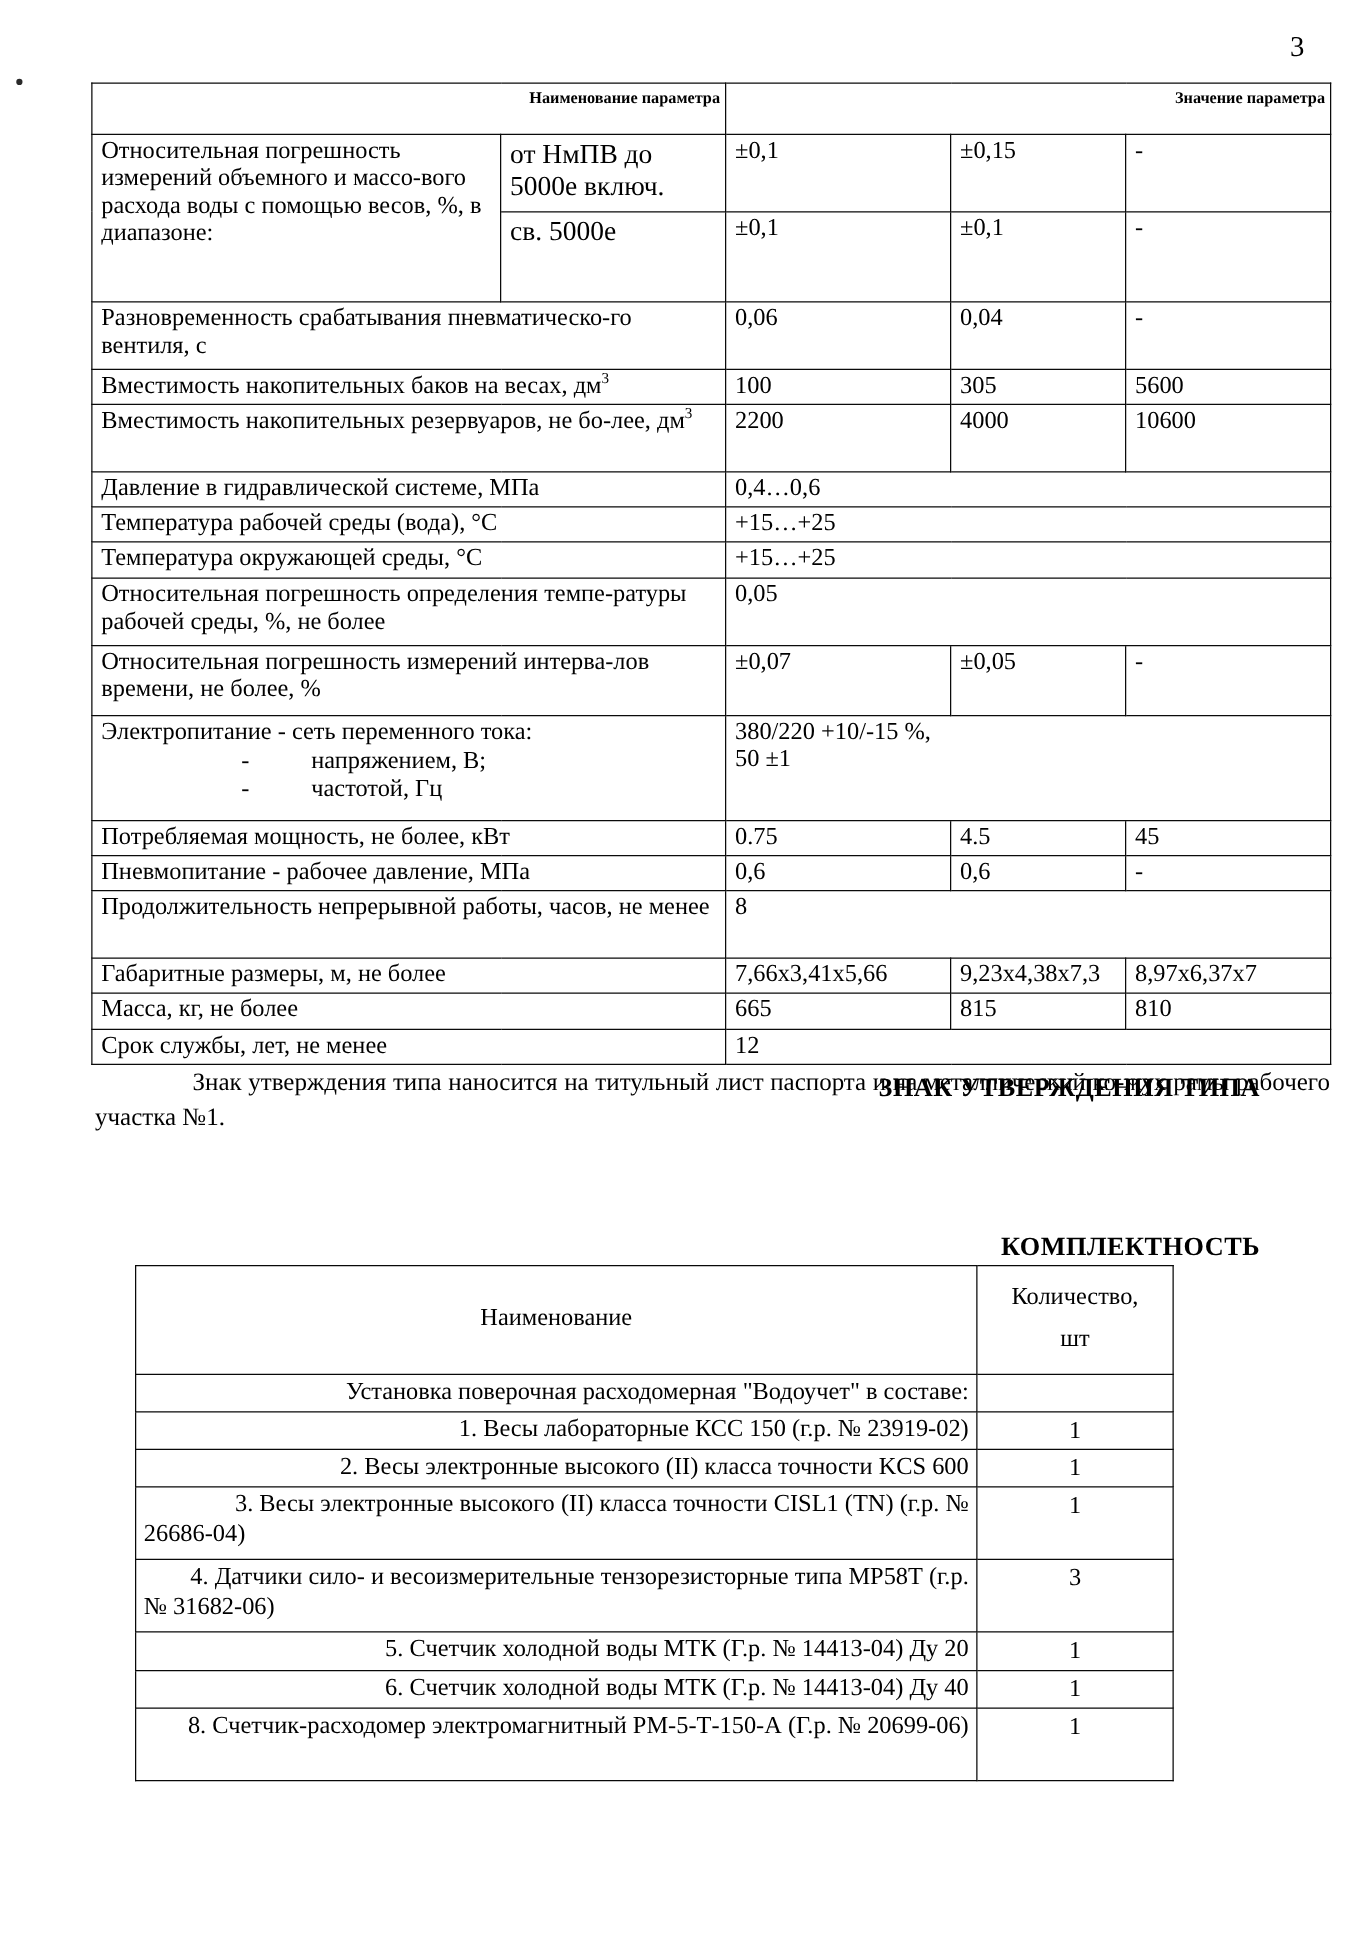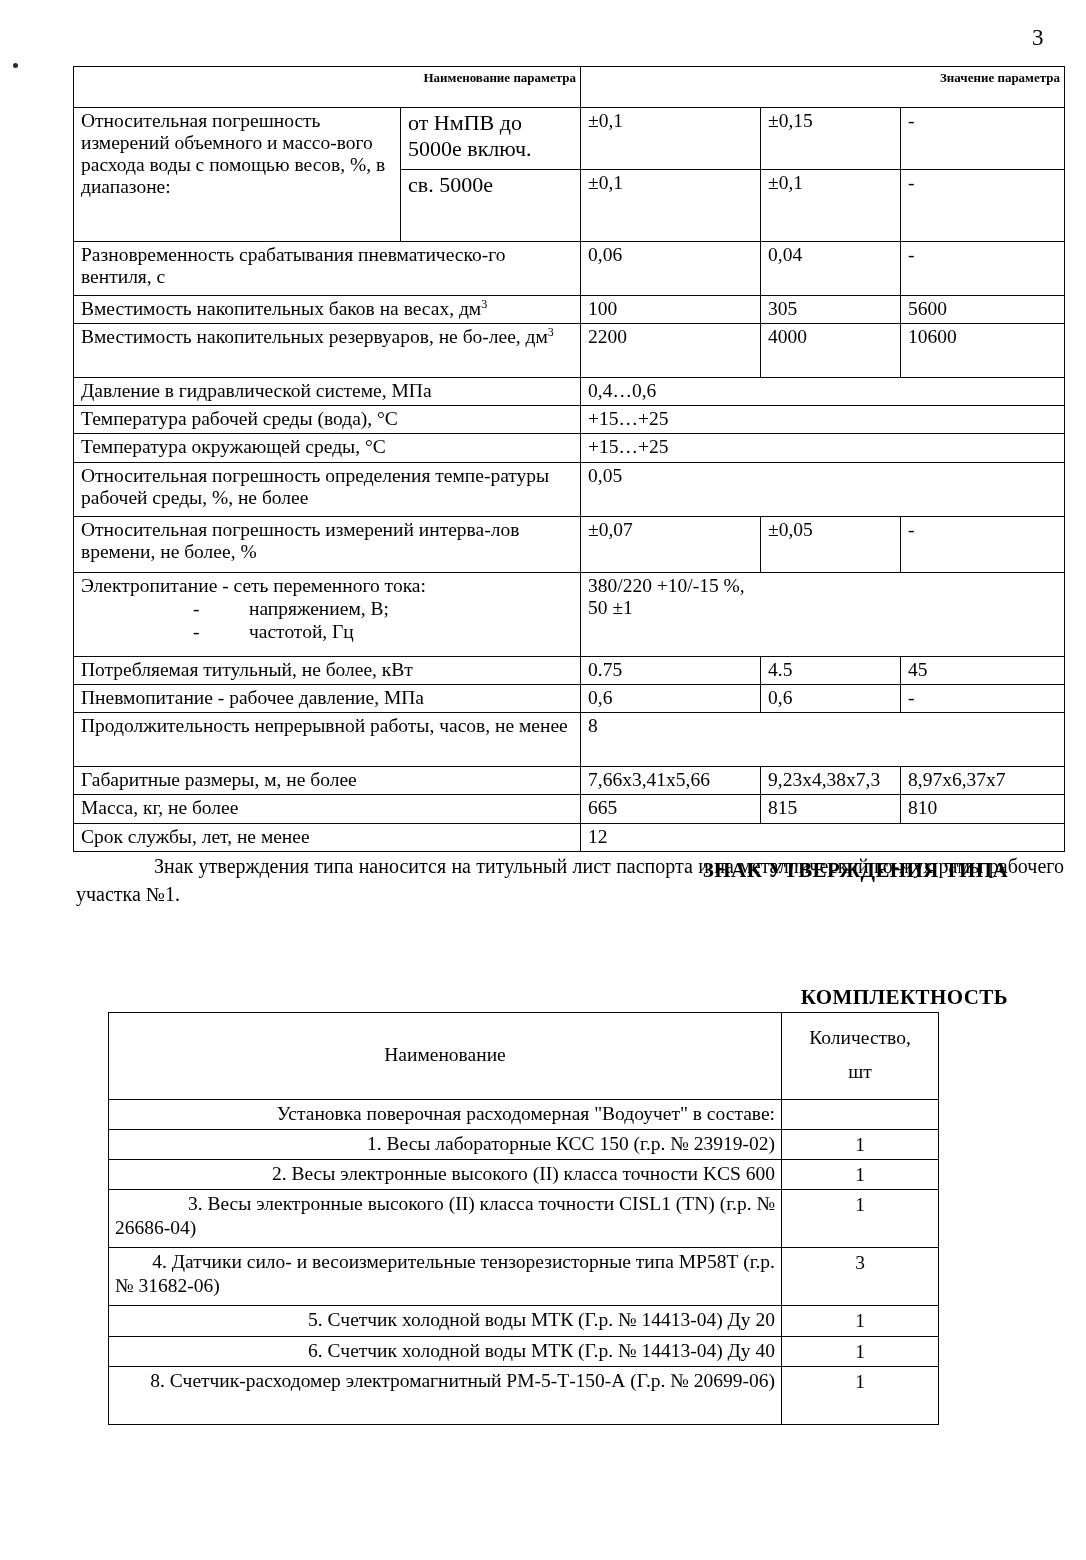--- a/index.html
+++ b/index.html
@@ -263,21 +263,21 @@
               <li><span class="dash">-</span><span>частотой, Гц</span></li>
             </ul>
           </td>
           <td class="val-mid" colspan="3">
             <div>380/220 +10/-15 %,</div>
             <div>50 ±1</div>
           </td>
         </tr>
 
         <tr>
-          <td colspan="2">Потребляемая титульный, не более, кВт</td>
+          <td colspan="2">Потребляемая мощность, не более, кВт</td>
           <td class="val">0.75</td>
           <td class="val">4.5</td>
           <td class="val">45</td>
         </tr>
 
         <tr>
           <td colspan="2">Пневмопитание - рабочее давление, МПа</td>
           <td class="val">0,6</td>
           <td class="val">0,6</td>
           <td class="val">-</td>

